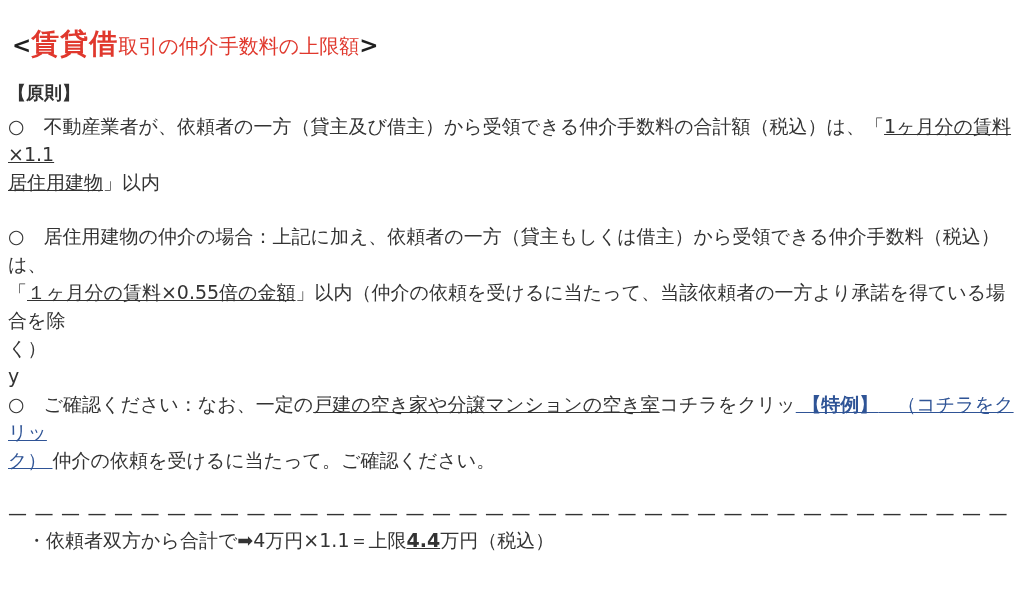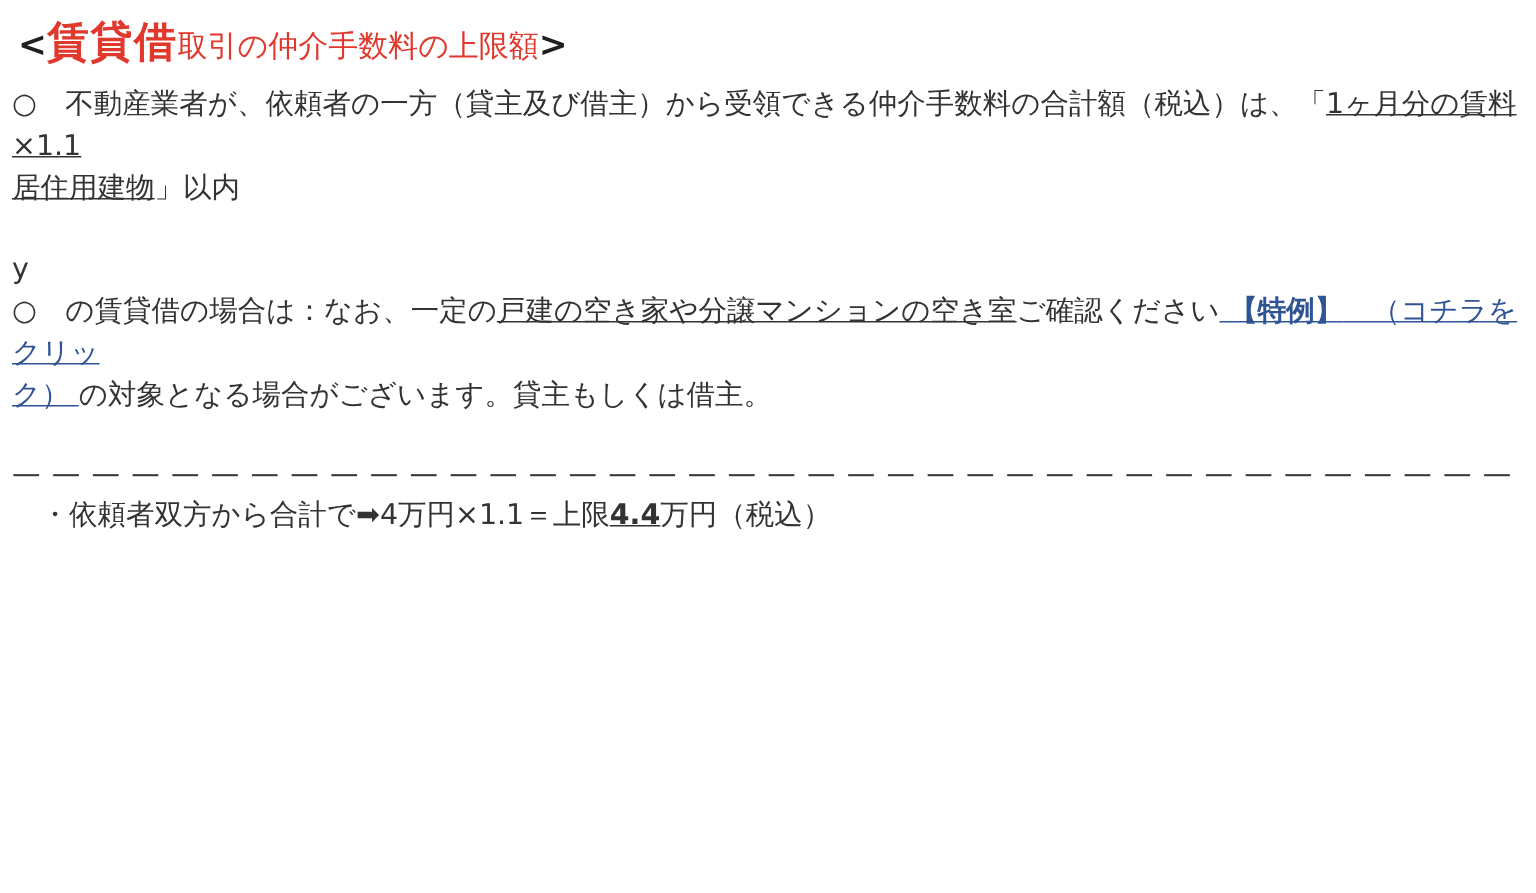--- a/index.html
+++ b/index.html
@@ -8,42 +8,44 @@
     --text:#333333;
     --bracket:#1f1f1f;
   }
   html,body{margin:0;padding:0;background:#ffffff;}
   body{
     width:1024px;height:595px;overflow:hidden;
     font-family:"DejaVu Sans","Liberation Sans",sans-serif;
     color:var(--text);
   }
   .doc{padding:6px 6px 0 8px;font-size:19px;line-height:28px;}
-  .title{margin:4px 0 6px 4px;line-height:36px;white-space:nowrap;}
+  .title{margin:20px 0 6px 4px;line-height:36px;white-space:nowrap;}
   .title .bracket{color:var(--bracket);font-weight:bold;font-size:23px;}
   .title .emphasis{color:var(--red);font-weight:bold;font-size:28px;letter-spacing:1px;}
   .title .rest{color:var(--red);font-size:20px;}
   .heading{font-weight:bold;font-size:18px;margin:15px 0 5px 0;}
   .para{margin:0;}
   .u{text-decoration:underline;}
   .b{font-weight:bold;}
   .link{color:var(--blue);cursor:pointer;}
   .link.b{font-weight:bold;}
   .divider{letter-spacing:7.5px;white-space:nowrap;overflow:hidden;line-height:26px;}
   .spacer{height:26px;}
 </style>
 </head>
 <body>
 
 <div class="doc">
   <div class="title">
     <span class="bracket">&lt;</span><span class="emphasis">賃貸借</span><span class="rest">取引の仲介手数料の上限額</span><span class="bracket">&gt;</span>
   </div>
   <div id="blocks-root">
+      <div class="heading">【原則】</div>
       <p class="para"><span>○　不動産業者が、依頼者の一方（貸主及び借主）から受領できる仲介手数料の合計額（税込）は、「</span><span class="u">1ヶ月分の賃料×1.1</span><br><span class="u">居住用建物</span><span>」以内</span></p>
       <div class="spacer"></div>
+      <p class="para"><span>○　居住用建物の仲介の場合：上記に加え、依頼者の一方（貸主もしくは借主）から受領できる仲介手数料（税込）は、</span><br><span>「</span><span class="u">１ヶ月分の賃料×0.55倍の金額</span><span>」以内（仲介の依頼を受けるに当たって、当該依頼者の一方より承諾を得ている場合を除</span><br><span>く）</span></p>
       <p class="para"><span>y</span></p>
-      <p class="para"><span>○　の賃貸借の場合は：なお、一定の</span><span class="u">戸建の空き家や分譲マンションの空き室</span><span>ご確認ください</span><span class="u b link"> 【特例】</span><span class="u link">　（コチラをクリッ</span><br><span class="u link">ク） </span><span>の対象となる場合がございます。貸主もしくは借主。</span></p>
+      <p class="para"><span>○　ご確認ください：なお、一定の</span><span class="u">戸建の空き家や分譲マンションの空き室</span><span>コチラをクリッ</span><span class="u b link"> 【特例】</span><span class="u link">　（コチラをクリッ</span><br><span class="u link">ク） </span><span>仲介の依頼を受けるに当たって。ご確認ください。</span></p>
       <div class="spacer"></div>
       <div class="divider">——————————————————————————————————————</div>
       <p class="para"><span>　・依頼者双方から合計で➡4万円×1.1＝上限</span><span class="u b">4.4</span><span>万円（税込）</span></p>
     </div>
 </div>
 
 </body></html>

